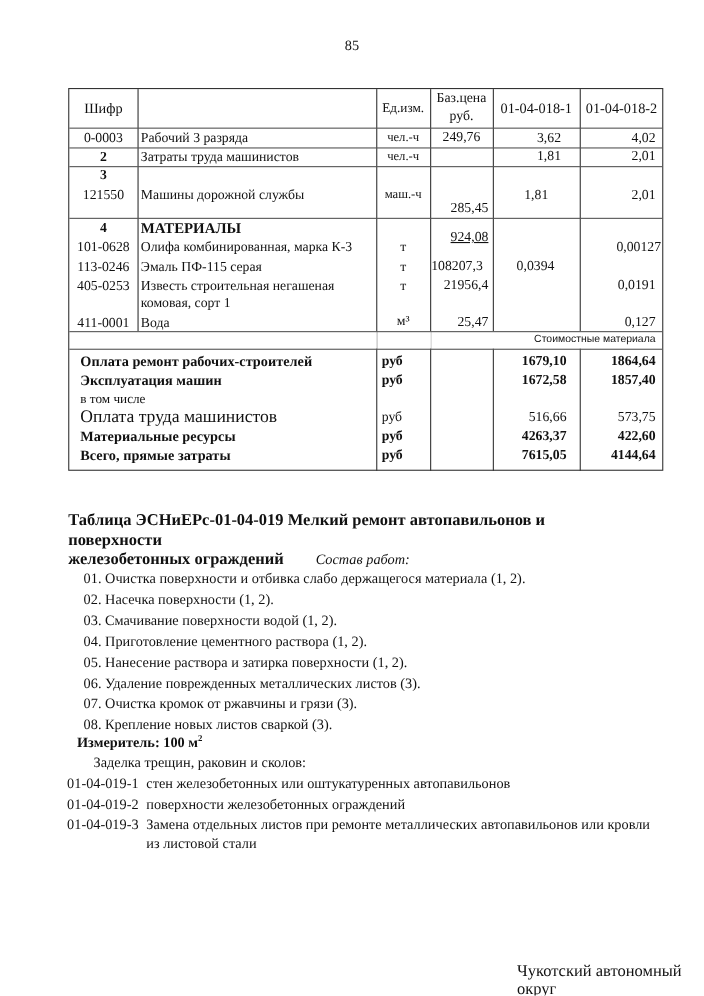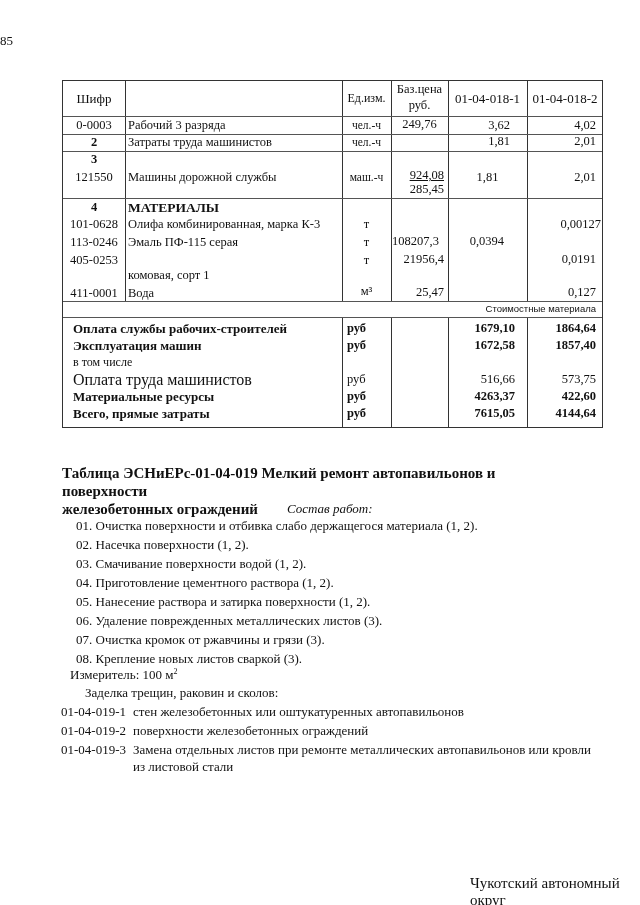--- a/index.html
+++ b/index.html
@@ -1,30 +1,30 @@
 <!DOCTYPE html>
 <html><head>
 <meta charset="utf-8">
 <style>
   html, body { margin: 0; padding: 0; background: #ffffff; }
   body {
     width: 640px; height: 905px; position: relative; overflow: hidden;
     font-family: "Liberation Serif", serif; color: #111; font-size: 12.5px;
   }
-  .page-number { position: absolute; top: 33px; left: 0; width: 640px; text-align: left; font-size: 13px; }
+  .page-number { position: absolute; top: 33px; left: 0; width: 640px; text-align: center; font-size: 13px; }
 
   
   .tbl { position: absolute; left: 62px; top: 80px; width: 541px; height: 348px; border: 1px solid #333; box-sizing: border-box; }
   .cell { position: absolute; box-sizing: border-box; white-space: nowrap; line-height: 17px; }
   .vline { position: absolute; width: 1px; background: #333; }
   .hline { position: absolute; height: 1px; background: #555; }
   .c { text-align: center; }
   .r { text-align: right; }
   .b { font-weight: bold; }
-  .u { text-decoration: underline; }
+  .u { text-decoration: underline; margin-top: 40px; }
   .small-sans { font-family: "Liberation Sans", sans-serif; font-size: 9.5px; }
 
   
   .txt { position: absolute; white-space: nowrap; font-size: 13px; line-height: 17px; }
   .title-block { position: absolute; left: 62px; top: 464px; width: 520px; font-weight: bold; font-size: 15px; line-height: 18px; }
   .footer { position: absolute; left: 470px; top: 855px; font-size: 15px; margin-top: 20px; }
 </style>
 </head>
 <body>
 
@@ -88,35 +88,36 @@
   <div class="cell c" style="left:279px;top:135px;width:49px">т</div>
   <div class="cell r" style="left:464px;top:135px;width:74px">0,00127</div>
 
   <div class="cell c" style="left:0;top:153px;width:62px">113-0246</div>
   <div class="cell" style="left:65px;top:153px">Эмаль ПФ-115 серая</div>
   <div class="cell c" style="left:279px;top:153px;width:49px">т</div>
   <div class="cell" style="left:329px;top:152px">108207,3</div>
   <div class="cell r" style="left:385px;top:152px;width:56px">0,0394</div>
 
   <div class="cell c" style="left:0;top:171px;width:62px">405-0253</div>
+  <div class="cell" style="left:65px;top:171px">Известь строительная негашеная</div>
   <div class="cell" style="left:65px;top:186px">комовая, сорт 1</div>
   <div class="cell c" style="left:279px;top:171px;width:49px">т</div>
   <div class="cell r" style="left:328px;top:170px;width:53px">21956,4</div>
   <div class="cell r" style="left:464px;top:170px;width:69px">0,0191</div>
 
   <div class="cell c" style="left:0;top:204px;width:62px">411-0001</div>
   <div class="cell" style="left:65px;top:204px">Вода</div>
   <div class="cell c" style="left:279px;top:202px;width:49px">м³</div>
   <div class="cell r" style="left:328px;top:203px;width:53px">25,47</div>
   <div class="cell r" style="left:464px;top:203px;width:69px">0,127</div>
 
   <div class="cell r small-sans" style="left:0;top:220px;width:533px;line-height:16px">Стоимостные материала</div>
 
   <div id="summary-rows">
-      <div class="cell b" style="left:10px;top:239px;font-size:13px">Оплата службы рабочих-строителей</div>
+      <div class="cell b" style="left:10px;top:239px;font-size:13px">Оплата ремонт рабочих-строителей</div>
       <div class="cell b" style="left:284px;top:239px">руб</div>
       <div class="cell r b" style="left:385px;top:239px;width:67px">1679,10</div>
       <div class="cell r b" style="left:464px;top:239px;width:69px">1864,64</div>
       <div class="cell b" style="left:10px;top:256px;font-size:13px">Эксплуатация машин</div>
       <div class="cell b" style="left:284px;top:256px">руб</div>
       <div class="cell r b" style="left:385px;top:256px;width:67px">1672,58</div>
       <div class="cell r b" style="left:464px;top:256px;width:69px">1857,40</div>
       <div class="cell " style="left:10px;top:273px;font-size:12px">в том числе</div>
       <div class="cell " style="left:284px;top:273px"></div>
       <div class="cell r" style="left:385px;top:273px;width:67px"></div>
@@ -145,21 +146,21 @@
     <div class="txt" style="left:76px;top:517px">01. Очистка поверхности и отбивка слабо держащегося материала (1, 2).</div>
     <div class="txt" style="left:76px;top:536px">02. Насечка поверхности  (1, 2).</div>
     <div class="txt" style="left:76px;top:555px">03. Смачивание поверхности водой  (1, 2).</div>
     <div class="txt" style="left:76px;top:574px">04. Приготовление цементного раствора  (1, 2).</div>
     <div class="txt" style="left:76px;top:593px">05. Нанесение раствора и затирка поверхности  (1, 2).</div>
     <div class="txt" style="left:76px;top:612px">06. Удаление поврежденных металлических листов (3).</div>
     <div class="txt" style="left:76px;top:631px">07. Очистка кромок от ржавчины и грязи (3).</div>
     <div class="txt" style="left:76px;top:650px">08. Крепление новых листов сваркой (3).</div>
   </div>
 
-<div class="txt" style="left:70px;top:663px;font-weight:normal">
+<div class="txt" style="left:70px;top:663px;font-weight:bold">
   <span>Измеритель: 100 м</span><sup style="font-size:8px">2</sup>
 </div>
 <div class="txt" style="left:85px;top:684px">Заделка трещин, раковин и сколов:</div>
 <div id="items-list">
     <div class="txt" style="left:61px;top:703px">01-04-019-1</div>
     <div class="txt" style="left:133px;top:703px">стен железобетонных или  оштукатуренных автопавильонов</div>
     <div class="txt" style="left:61px;top:722px">01-04-019-2</div>
     <div class="txt" style="left:133px;top:722px">поверхности железобетонных ограждений</div>
     <div class="txt" style="left:61px;top:741px">01-04-019-3</div>
     <div class="txt" style="left:133px;top:741px">Замена отдельных листов при ремонте металлических автопавильонов или кровли</div>

